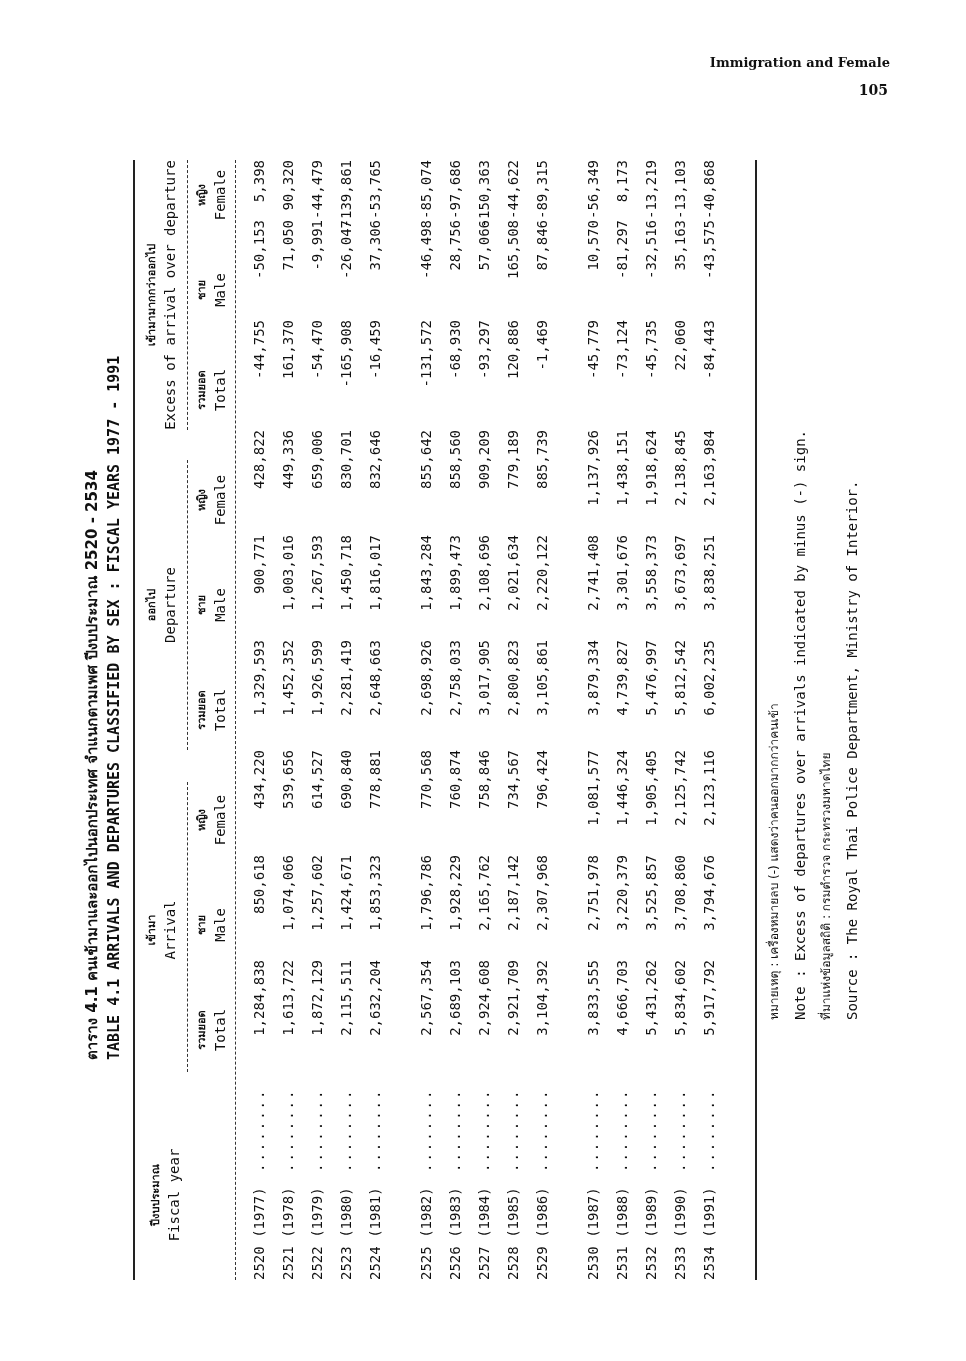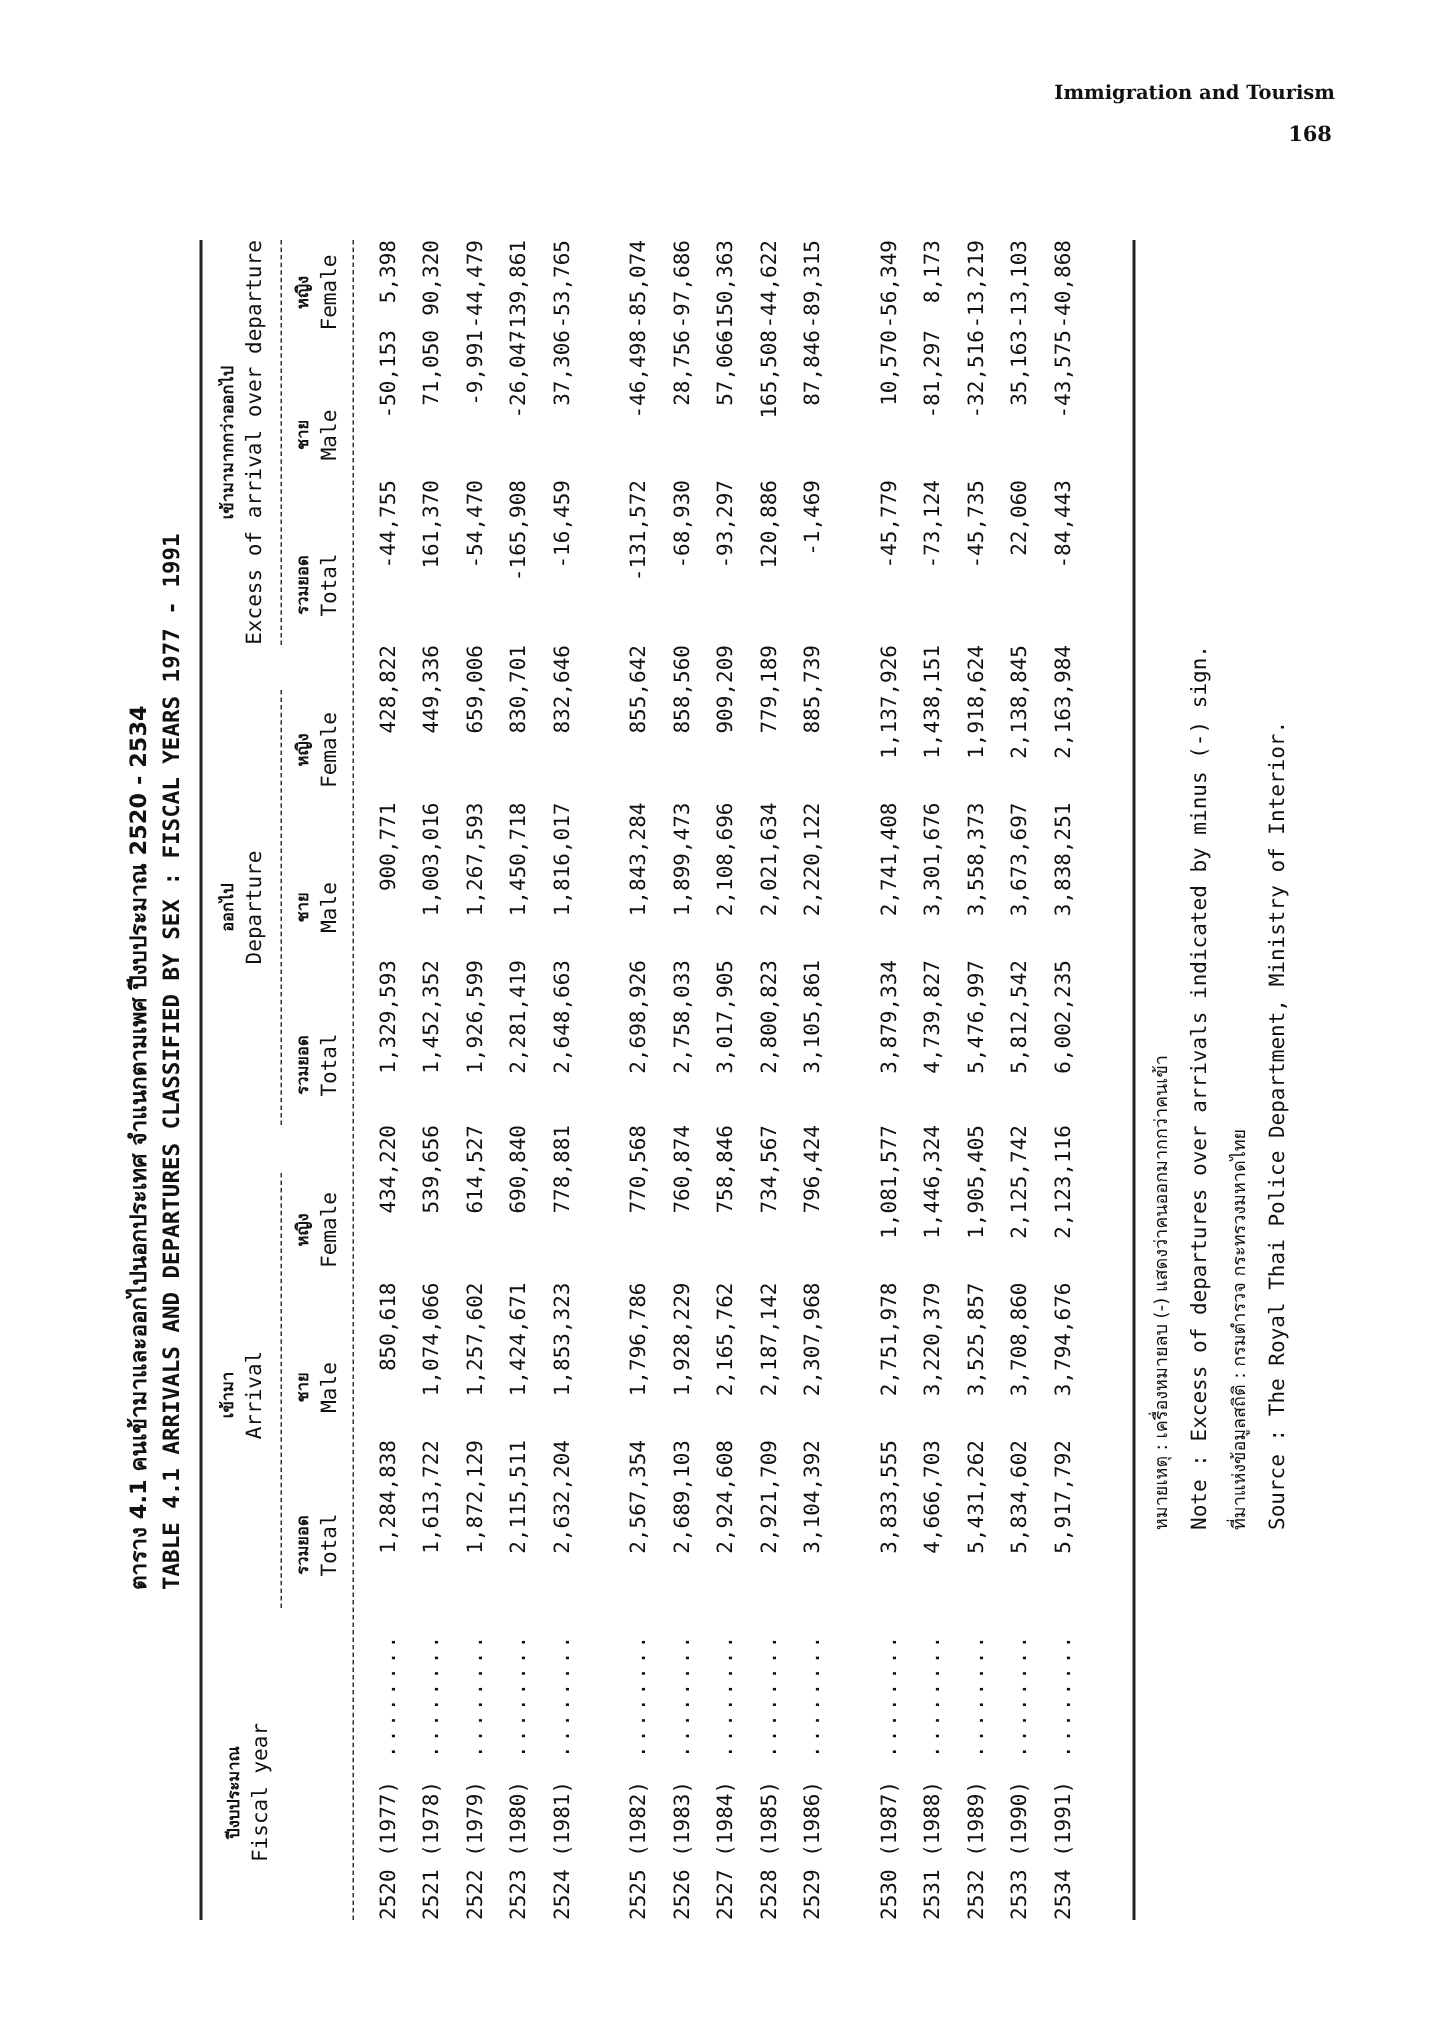--- a/index.html
+++ b/index.html
@@ -21,22 +21,22 @@
   .row { position: absolute; left: 30px; width: 1120px; height: 24px; font-size: 14px; }
   .row .cell { position: absolute; top: 0; text-align: right; white-space: pre; }
   .row .yr { left: 0; text-align: left; }
   .row .dots { letter-spacing: 2px; }
   .notes { position: absolute; left: 250px; font-size: 14px; line-height: 26px; }
   .notes .th { font-family: "DejaVu Sans", sans-serif; font-size: 12px; }
 </style>
 </head>
 <body>
 
-<div class="running-head">Immigration and Tourism</div>
-<div class="page-num">168</div>
+<div class="running-head">Immigration and Female</div>
+<div class="page-num">105</div>
 
 <div class="rot">
   <div class="title">
     <div class="th">ตาราง 4.1 คนเข้ามาและออกไปนอกประเทศ จำแนกตามเพศ ปีงบประมาณ 2520 - 2534</div>
     <div>TABLE 4.1 ARRIVALS AND DEPARTURES CLASSIFIED BY SEX : FISCAL YEARS 1977 - 1991</div>
   </div>
 
   <div class="rule" style="top:78px"></div>
 
   <div class="hdr" style="left:40px; top:92px; width:150px;">

